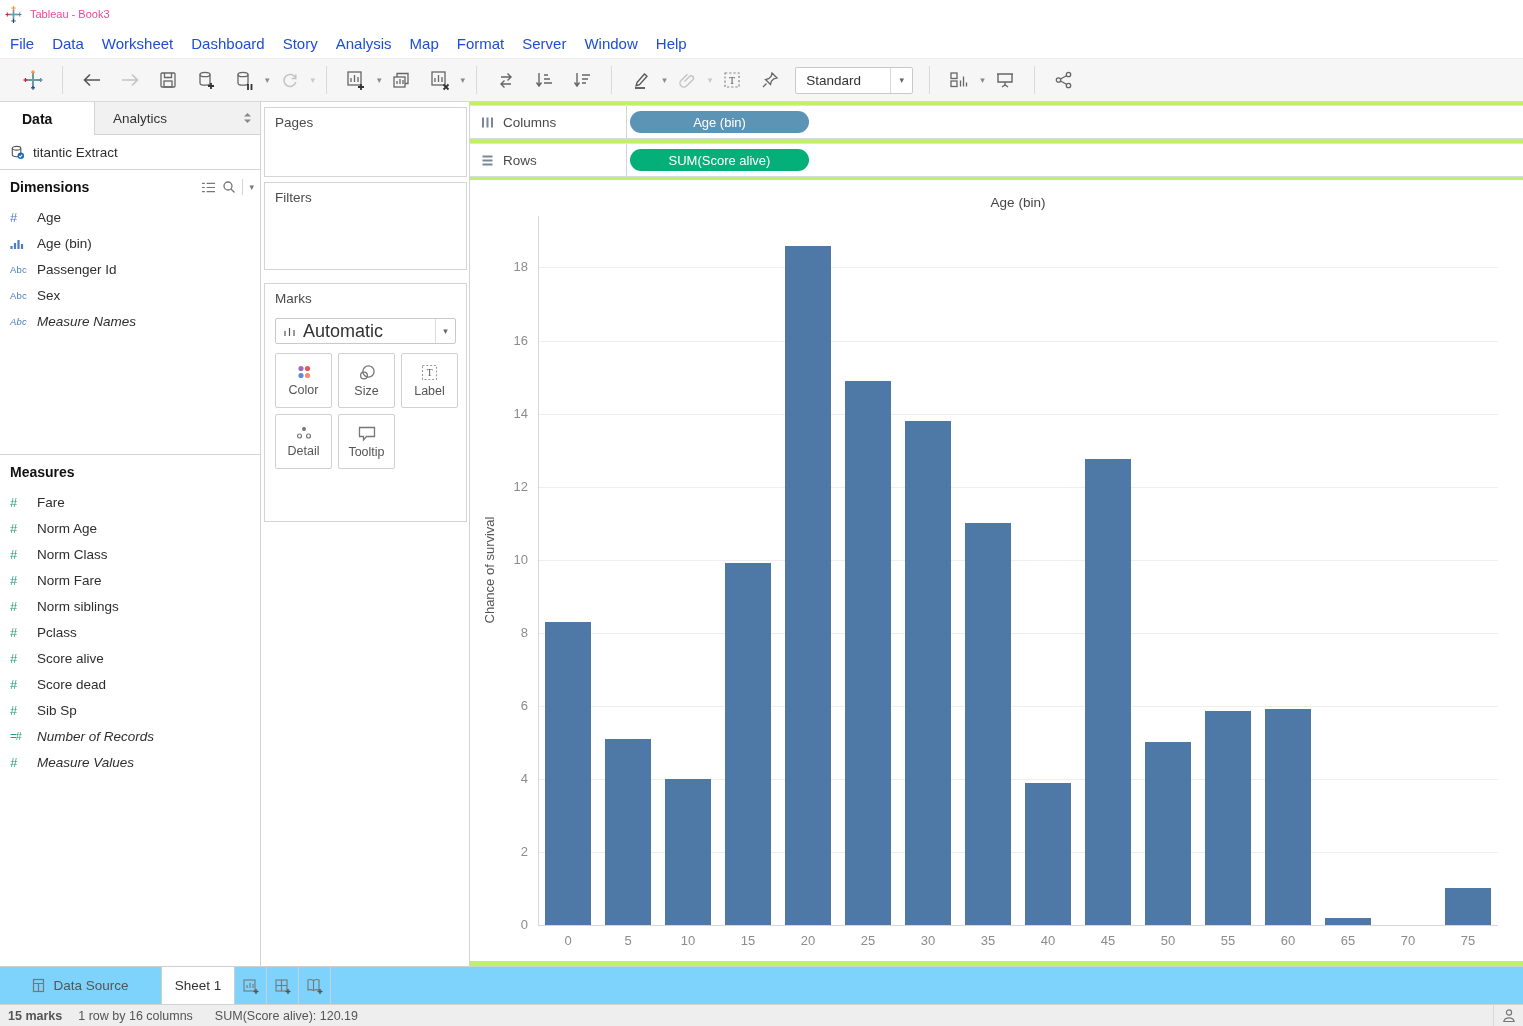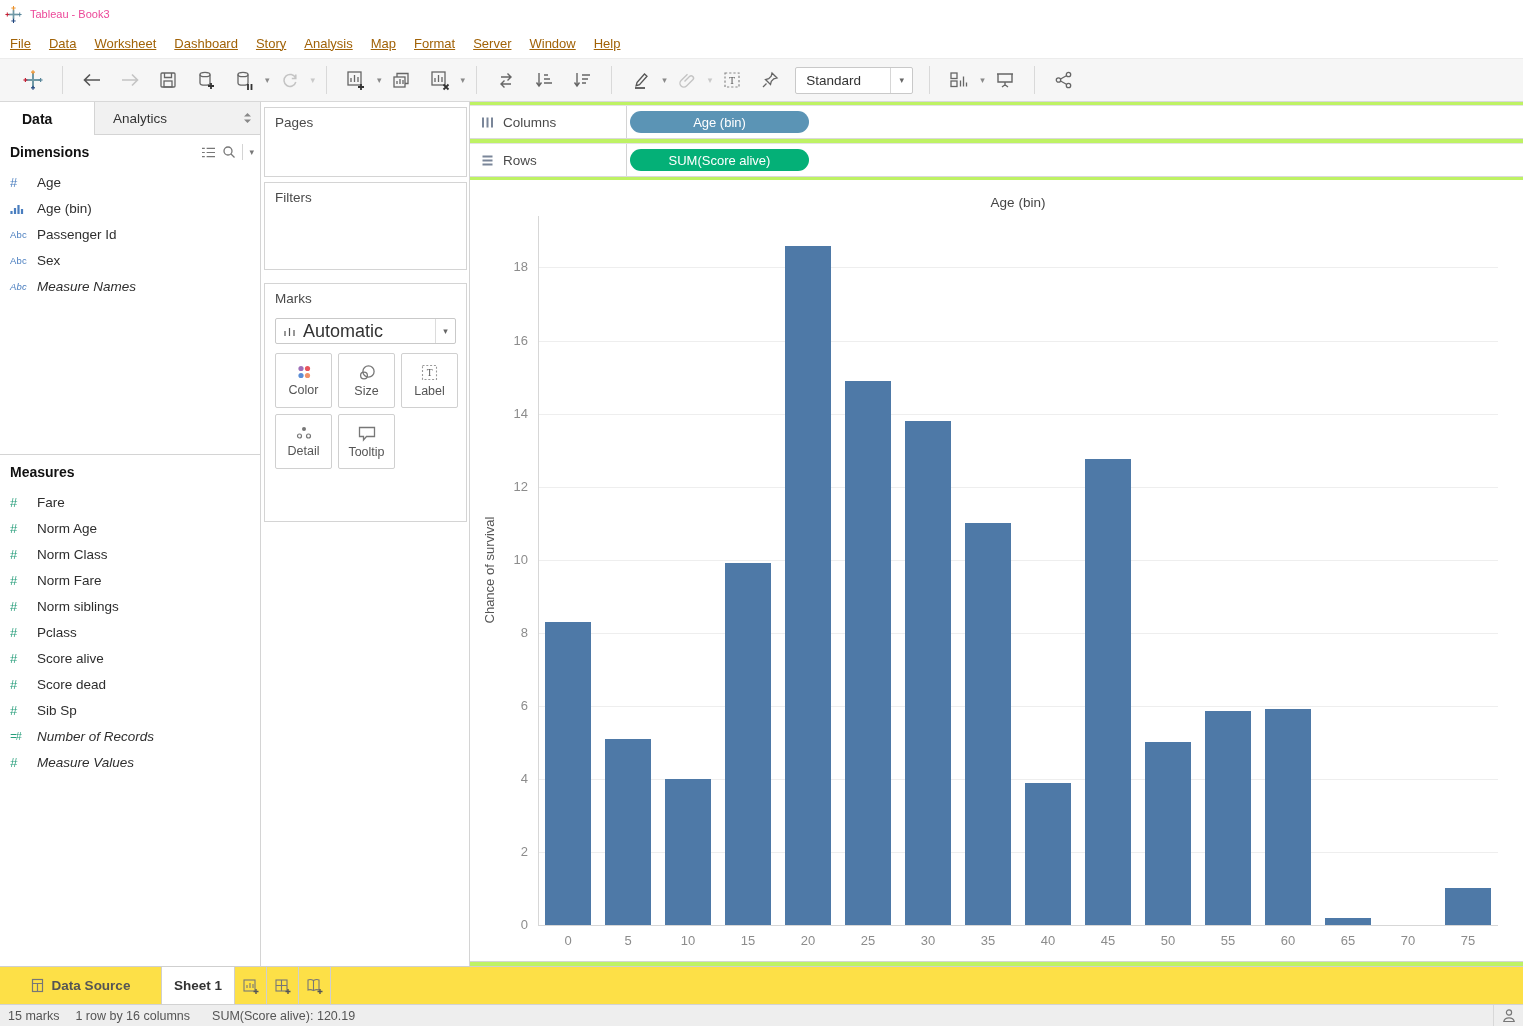--- a/index.html
+++ b/index.html
@@ -13,21 +13,21 @@
   .ic { display:inline-flex; align-items:center; justify-content:center; }
 
   
   .titlebar { position:absolute; left:0; top:0; width:100%; height:28px; background:#fff;
               display:flex; align-items:center; padding-left:5px; }
   .titlebar .title { font-size:11px; color:#ec4899; margin-left:8px; }
 
   
   .menubar { position:absolute; left:0; top:28px; width:100%; height:30px; background:#fff;
              display:flex; align-items:center; padding-left:1px; }
-  .menu-item { font-size:13px; color:#a16207; padding:0 9px; cursor:default;text-decoration:underline; }
+  .menu-item { font-size:15px; color:#1d4ed8; padding:0 9px; cursor:default; }
 
   
   .toolbar { position:absolute; left:0; top:58px; width:100%; height:44px; background:#f6f6f6;
              border-top:1px solid #ececec; border-bottom:1px solid #d8d8d8;
              display:flex; align-items:center; padding-left:14px; }
   .tsep { width:1px; height:28px; background:#d9d9d9; margin:0 10px; }
   .tbtn { height:32px; min-width:32px; display:flex; align-items:center; justify-content:center; margin:0 3px; }
   .caret { font-size:9px; color:#8a8a8a; margin:0 1px 0 2px; }
   .caret.dis { color:#c9c9c9; }
   .std-drop { width:118px; height:27px; background:#fff; border:1px solid #c9c9c9; border-radius:2px;
@@ -94,32 +94,32 @@
   .ylabel { position:absolute; white-space:nowrap; font-size:13px; color:#555;
             transform:translate(-50%,-50%) rotate(-90deg); }
   .gridline { position:absolute; height:1px; background:#eeeeee; }
   .axis-v { position:absolute; width:1px; background:#d7d7d7; }
   .axis-h { position:absolute; height:1px; background:#d7d7d7; }
   .bar { position:absolute; }
   .ytick { position:absolute; width:46px; text-align:right; font-size:13px; color:#8c8c8c; }
   .xtick { position:absolute; width:46px; text-align:center; font-size:13px; color:#8c8c8c; }
 
   
-  .tabsbar { position:absolute; left:0; right:0; bottom:22px; height:38px; background:#fde047;
-             border-top:1px solid #cfcfcf; display:flex; align-items:stretch;font-weight:bold; }
+  .tabsbar { position:absolute; left:0; right:0; bottom:22px; height:38px; background:#7dd3fc;
+             border-top:1px solid #cfcfcf; display:flex; align-items:stretch; }
   .tab-ds { width:161px; display:flex; align-items:center; justify-content:center; gap:8px;
             font-size:13.5px; color:#555; }
   .tab-sheet { width:74px; background:#fff; border-left:1px solid #cfcfcf; border-right:1px solid #cfcfcf;
                display:flex; align-items:center; justify-content:center; font-size:13.5px; color:#333; }
   .tab-new { width:32px; border-right:1px solid #cfcfcf; display:flex; align-items:center; justify-content:center; }
 
   
   .statusbar { position:absolute; left:0; right:0; bottom:0; height:22px; background:#eeeeee;
                border-top:1px solid #d2d2d2; display:flex; align-items:center; font-size:12.5px; color:#555; }
-  .st-marks { margin-left:8px; } .st-size { margin-left:16px; } .st-agg { margin-left:22px; }
+  .st-marks { margin-left:8px;font-weight:bold; } .st-size { margin-left:16px; } .st-agg { margin-left:22px; }
   .st-user { margin-left:auto; width:30px; height:100%; border-left:1px solid #d8d8d8;
              display:flex; align-items:center; justify-content:center; }
 </style>
 </head>
 <body>
 
 <div class="titlebar">
   <span class="ic">
     <svg width="17" height="17" viewBox="0 0 20 20">
       <g>
@@ -315,20 +315,31 @@
       <span>Data</span>
     </div>
     <div class="tab-analytics">
       <span>Analytics</span>
       <span class="updown ic">
         <svg width="9" height="12" viewBox="0 0 9 12">
             <path d="M4.5 1 L8 4.5 H1z M4.5 11 L1 7.5 H8z" fill="#888"></path>
           </svg>
       </span>
     </div>
+  </div>
+  <div class="ds-row">
+    <span class="ic">
+      <svg width="17" height="17" viewBox="0 0 18 18" fill="none" stroke="#555" stroke-width="1.2">
+        <ellipse cx="8" cy="4.5" rx="4.5" ry="2"></ellipse>
+          <path d="M3.5 4.5 V11.5 a4.5 2 0 0 0 9 0 V4.5"></path>
+        <circle cx="12.5" cy="12.5" r="3.4" fill="#1c6cb5" stroke="none"></circle>
+        <path d="M10.8 12.5 l1.2 1.2 2.1 -2.3" stroke="#fff" stroke-width="1.1"></path>
+        </svg>
+    </span>
+    <span>titantic Extract</span>
   </div>
   <div class="dim-header">
     <span class="hdr">Dimensions</span>
     <span class="hdr-icons">
       <span class="ic">
         <svg width="15" height="13" viewBox="0 0 16 14" fill="none" stroke="#777" stroke-width="1.3">
           <path d="M1 2.5 h3 M6 2.5 h9 M1 7 h3 M6 7 h9 M1 11.5 h3 M6 11.5 h9"></path>
           </svg>
       </span>
       <span class="ic">

